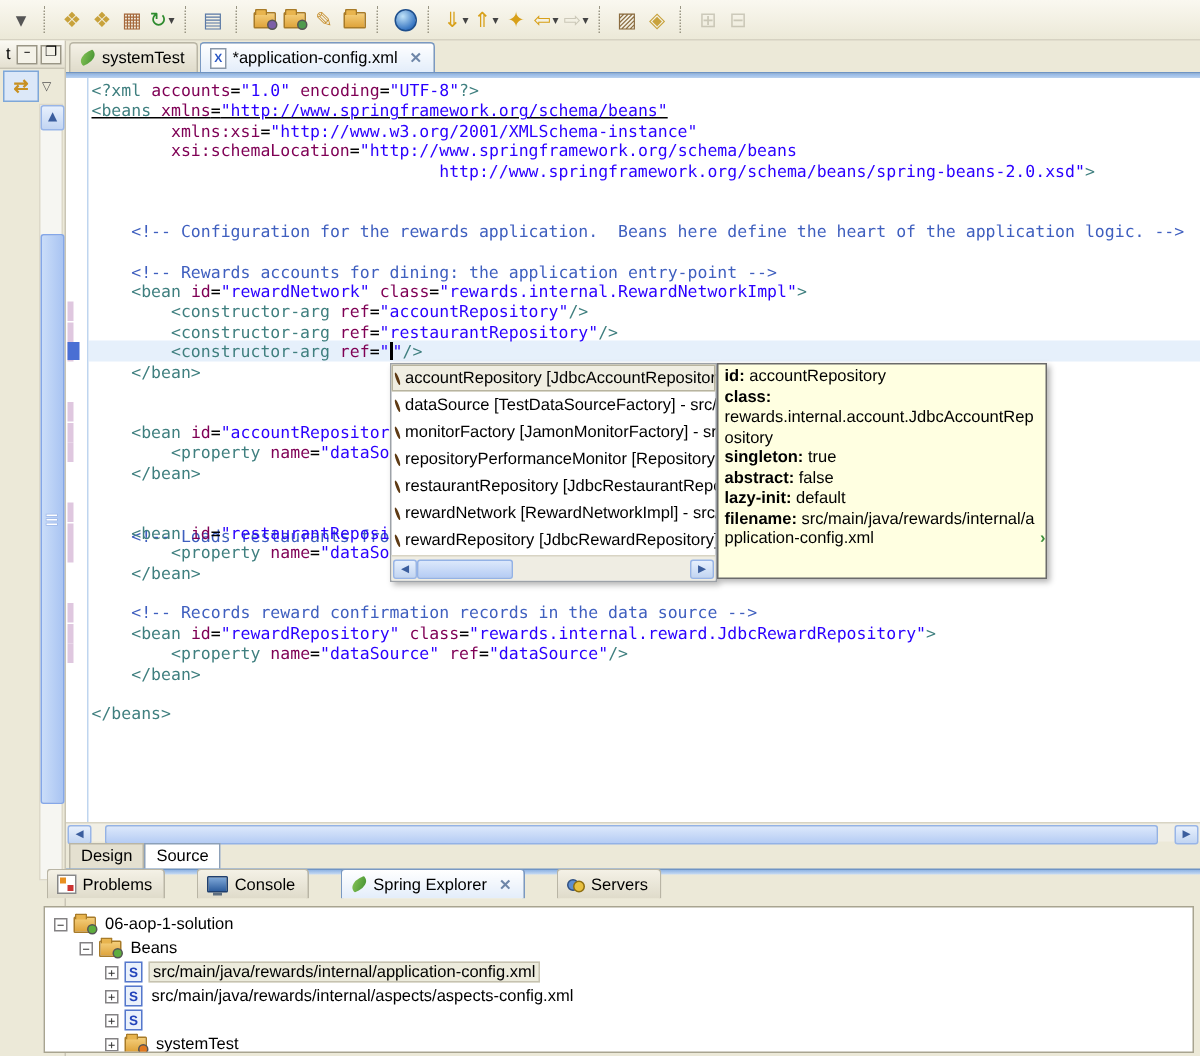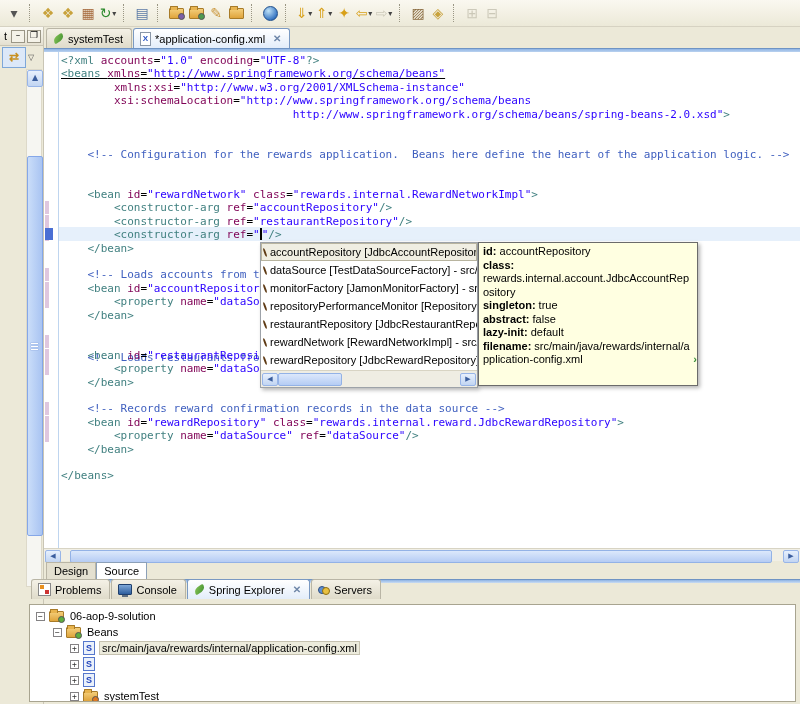--- a/index.html
+++ b/index.html
@@ -74,21 +74,21 @@
   .hbtn{position:absolute;top:1px;width:14px;height:11px;background:linear-gradient(#E7F0FD,#C2D5F2);border:1px solid #98B5E8;border-radius:2px;color:#3B5E9E;font:7px/10px "DejaVu Sans",sans-serif;text-align:center;}
   #ehthumb{position:absolute;left:26px;top:1px;width:700px;height:11px;background:linear-gradient(#DCE8FB,#B5CCF4);border:1px solid #93B2E6;border-radius:2px;}
 
   #page-tabs{position:absolute;left:0;top:534px;height:18px;display:flex;align-items:flex-end;padding-left:2px;}
   .ptab{height:16px;padding:0 7px;border:1px solid #B9B5A5;border-bottom:none;background:#E4E0D0;display:flex;align-items:center;}
   .ptab.active{background:#FFFFFF;border-color:#8CA0B8;}
   #pblue{position:absolute;left:0;top:552px;width:756px;height:3px;background:linear-gradient(#8FB4E4,#C9DCF3);border-top:1px solid #6F94C4;}
 
   
   #bottom{position:absolute;left:29px;top:583px;width:769px;height:119px;}
-  #btabs{height:16px;display:flex;align-items:flex-end;padding-left:2px;}
+  #btabs{height:16px;display:flex;align-items:flex-end;padding-left:2px;gap:20px;}
   #btree{position:absolute;left:0;top:21px;right:2px;bottom:0;background:#fff;border:1px solid #A8A490;overflow:hidden;}
   .trow{position:absolute;height:16px;display:flex;align-items:center;gap:4px;white-space:nowrap;}
   .exp{width:9px;height:9px;box-sizing:border-box;border:1px solid #848284;background:#fff;font:8px/7px "DejaVu Sans Mono",monospace;text-align:center;color:#333;}
   .trow .lab{padding:0 2px;}
   .trow .lab.sel{background:#ECEBDC;border:1px solid #C6C2B0;}
 
   
   #popup{position:absolute;left:260px;top:242px;width:218px;height:146px;background:#fff;border:1px solid #9DA2A8;
          box-shadow:2px 2px 4px rgba(0,0,0,.3);box-sizing:border-box;}
   .pitem{height:18px;display:flex;align-items:center;gap:4px;padding-left:3px;white-space:nowrap;overflow:hidden;}
@@ -239,27 +239,27 @@
       <div id="codepane">
           <div class="cl" style="top: 0px;"><span class="tk-tag">&lt;?xml </span><span class="tk-attr">accounts</span><span class="tk-plain">=</span><span class="tk-val">"1.0"</span><span class="tk-plain"> </span><span class="tk-attr">encoding</span><span class="tk-plain">=</span><span class="tk-val">"UTF-8"</span><span class="tk-tag">?&gt;</span></div>
           <div class="cl" style="top: 13.4px; text-decoration: underline;"><span class="tk-tag">&lt;beans </span><span class="tk-attr">xmlns</span><span class="tk-plain">=</span><span class="tk-val">"http://www.springframework.org/schema/beans"</span></div>
           <div class="cl" style="top: 26.8px;"><span class="tk-plain">        </span><span class="tk-attr">xmlns:xsi</span><span class="tk-plain">=</span><span class="tk-val">"http://www.w3.org/2001/XMLSchema-instance"</span></div>
           <div class="cl" style="top: 40.2px;"><span class="tk-plain">        </span><span class="tk-attr">xsi:schemaLocation</span><span class="tk-plain">=</span><span class="tk-val">"http://www.springframework.org/schema/beans</span></div>
           <div class="cl" style="top: 53.6px;"><span class="tk-plain">                                   </span><span class="tk-val">http://www.springframework.org/schema/beans/spring-beans-2.0.xsd"</span><span class="tk-tag">&gt;</span></div>
           <div class="cl" style="top: 67px;"></div>
           <div class="cl" style="top: 80.4px;"></div>
           <div class="cl" style="top: 93.8px; text-align: right;"><span class="tk-plain">    </span><span class="tk-comment">&lt;!-- Configuration for the rewards application.  Beans here define the heart of the application logic. --&gt;</span></div>
           <div class="cl" style="top: 107.2px;"></div>
+          <div class="cl" style="top: 120.6px;"><span class="tk-plain">    </span><span class="tk-comment">&lt;!-- Rewards accounts for dining: the application entry-point --&gt;</span></div>
           <div class="cl" style="top: 134px;"><span class="tk-plain">    </span><span class="tk-tag">&lt;bean </span><span class="tk-attr">id</span><span class="tk-plain">=</span><span class="tk-val">"rewardNetwork"</span><span class="tk-plain"> </span><span class="tk-attr">class</span><span class="tk-plain">=</span><span class="tk-val">"rewards.internal.RewardNetworkImpl"</span><span class="tk-tag">&gt;</span></div>
           <div class="cl" style="top: 147.4px;"><span class="tk-plain">        </span><span class="tk-tag">&lt;constructor-arg </span><span class="tk-attr">ref</span><span class="tk-plain">=</span><span class="tk-val">"accountRepository"</span><span class="tk-tag">/&gt;</span></div>
           <div class="cl" style="top: 160.8px;"><span class="tk-plain">        </span><span class="tk-tag">&lt;constructor-arg </span><span class="tk-attr">ref</span><span class="tk-plain">=</span><span class="tk-val">"restaurantRepository"</span><span class="tk-tag">/&gt;</span></div>
           <div class="cl" style="top: 174.2px;"><span class="tk-plain">        </span><span class="tk-tag">&lt;constructor-arg </span><span class="tk-attr">ref</span><span class="tk-plain">=</span><span class="tk-val">"</span><span class="caret"></span><span class="tk-val">"</span><span class="tk-tag">/&gt;</span></div>
           <div class="cl" style="top: 187.6px;"><span class="tk-plain">    </span><span class="tk-tag">&lt;/bean&gt;</span></div>
           <div class="cl" style="top: 201px;"></div>
-          <div class="cl" style="top: 214.4px;"><span class="tk-plain">    </span><span class="tk-comment">&lt;!-- Loads accounts from t</span></div>
           <div class="cl" style="top: 227.8px;"><span class="tk-plain">    </span><span class="tk-tag">&lt;bean </span><span class="tk-attr">id</span><span class="tk-plain">=</span><span class="tk-val">"accountRepositor</span></div>
           <div class="cl" style="top: 241.2px;"><span class="tk-plain">        </span><span class="tk-tag">&lt;property </span><span class="tk-attr">name</span><span class="tk-plain">=</span><span class="tk-val">"dataSo</span></div>
           <div class="cl" style="top: 254.6px;"><span class="tk-plain">    </span><span class="tk-tag">&lt;/bean&gt;</span></div>
           <div class="cl" style="top: 268px;"></div>
           <div class="cl" style="top: 281.4px; margin-top: 16px;"><span class="tk-plain">    </span><span class="tk-comment">&lt;!-- Loads restaurants fro</span></div>
           <div class="cl" style="top: 294.8px;"><span class="tk-plain">    </span><span class="tk-tag">&lt;bean </span><span class="tk-attr">id</span><span class="tk-plain">=</span><span class="tk-val">"restaurantReposi</span></div>
           <div class="cl" style="top: 308.2px;"><span class="tk-plain">        </span><span class="tk-tag">&lt;property </span><span class="tk-attr">name</span><span class="tk-plain">=</span><span class="tk-val">"dataSo</span></div>
           <div class="cl" style="top: 321.6px;"><span class="tk-plain">    </span><span class="tk-tag">&lt;/bean&gt;</span></div>
           <div class="cl" style="top: 335px;"></div>
           <div class="cl" style="top: 348.4px;"><span class="tk-plain">    </span><span class="tk-comment">&lt;!-- Records reward confirmation records in the data source --&gt;</span></div>
@@ -305,37 +305,38 @@
           <span class="mi mi-servers"></span>
           <span>Servers</span>
         </div>
       </div>
     <div id="btree">
         <div class="trow" style="top: 3px; left: 6px;">
           <span class="exp">−</span>
           <span class="mi mi-folder">
             <span class="mi-dot" style="background: rgb(94, 174, 62);"></span>
           </span>
-          <span class="lab">06-aop-9-solution</span>
+          <span class="lab">06-aop-1-solution</span>
         </div>
         <div class="trow" style="top: 19px; left: 23px;">
           <span class="exp">−</span>
           <span class="mi mi-folder">
             <span class="mi-dot" style="background: rgb(94, 174, 62);"></span>
           </span>
           <span class="lab">Beans</span>
         </div>
         <div class="trow" style="top: 35px; left: 40px;">
           <span class="exp">+</span>
           <span class="mi mi-beanconfig">S</span>
           <span class="lab sel">src/main/java/rewards/internal/application-config.xml</span>
         </div>
         <div class="trow" style="top: 51px; left: 40px;">
           <span class="exp">+</span>
           <span class="mi mi-beanconfig">S</span>
+          <span class="lab">src/main/java/rewards/internal/aspects/aspects-config.xml</span>
         </div>
         <div class="trow" style="top: 67px; left: 40px;">
           <span class="exp">+</span>
           <span class="mi mi-beanconfig">S</span>
         </div>
         <div class="trow" style="top: 83px; left: 40px;">
           <span class="exp">+</span>
           <span class="mi mi-folder">
             <span class="mi-dot" style="background: rgb(224, 120, 32);"></span>
           </span>

